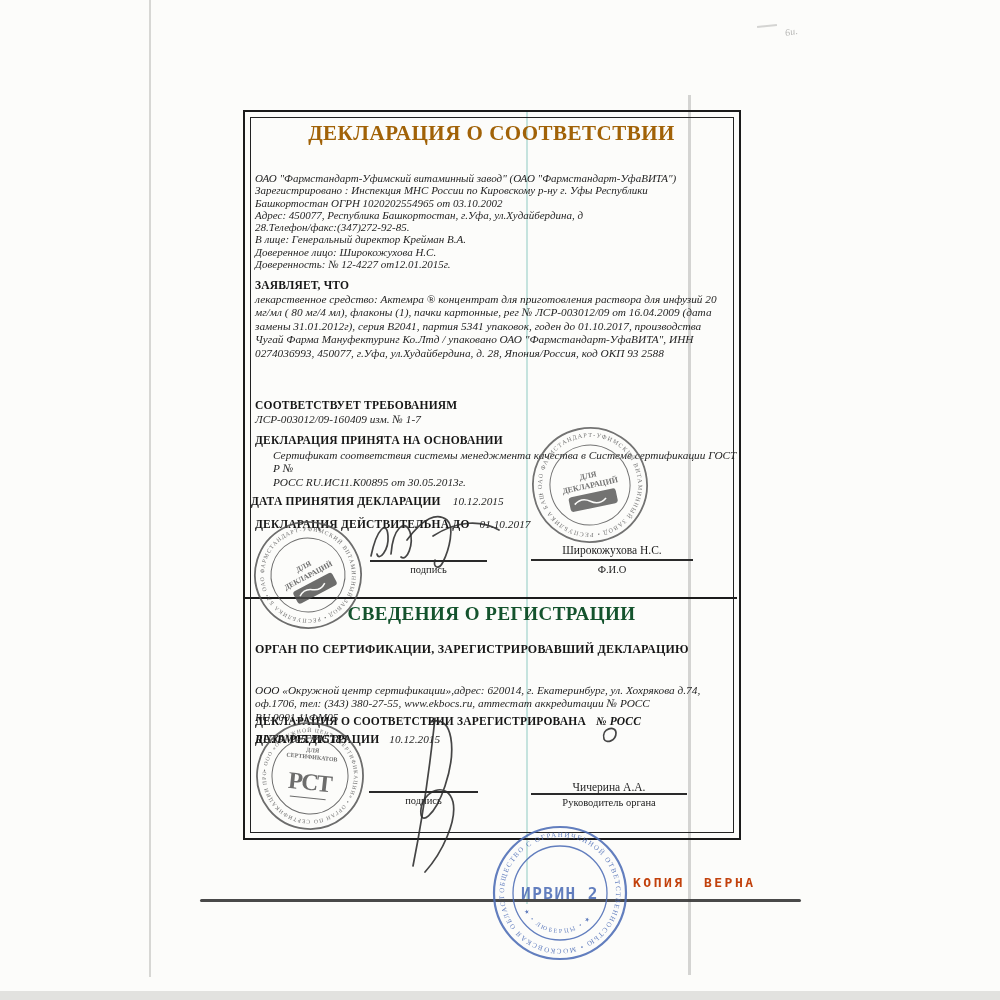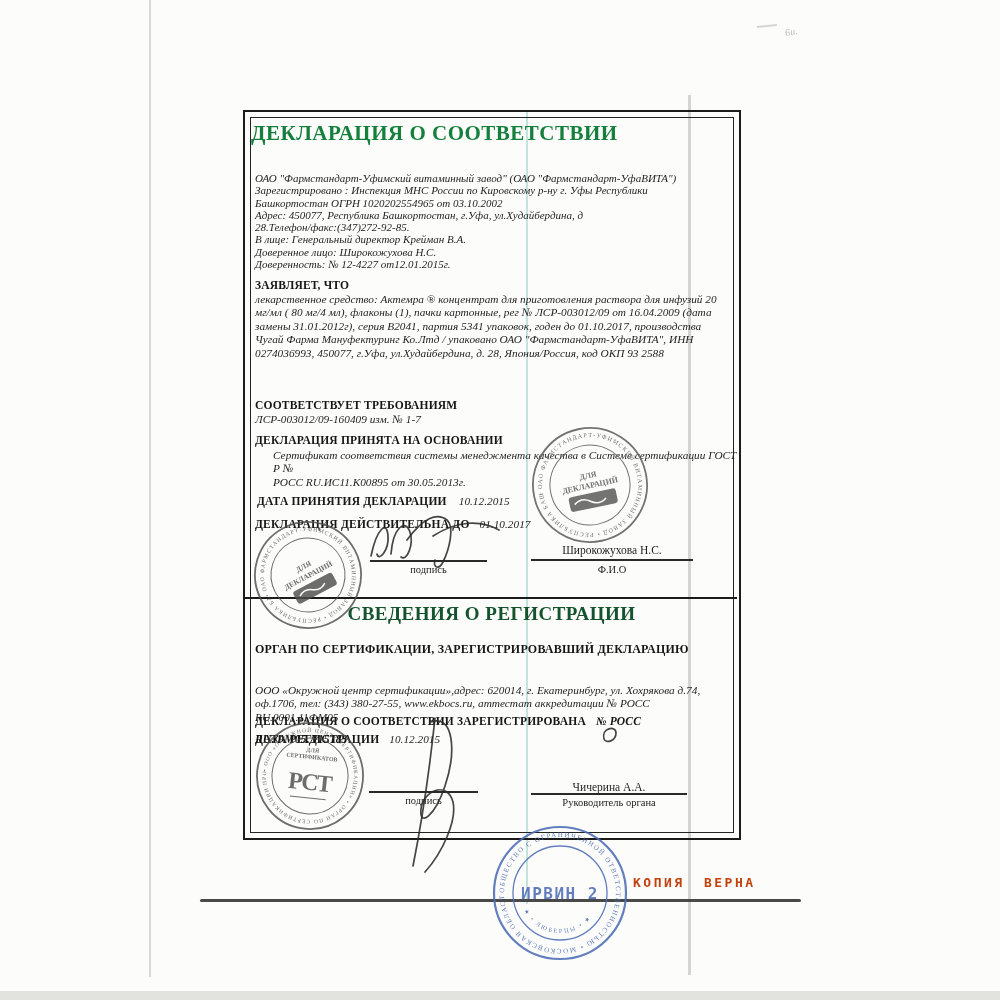--- a/index.html
+++ b/index.html
@@ -17,21 +17,21 @@
   .paper-left-edge{left:149px;top:0;width:2px;height:977px;background:#d0d0cc;opacity:.85;}
   .fold-line{left:688px;top:95px;width:3px;height:880px;background:#b3b3b0;opacity:.55;}
   .scan-cyan{left:526px;top:112px;width:2px;height:792px;background:#bfe0da;opacity:.9;}
   .bottom-strip{left:0;top:991px;width:1000px;height:9px;background:#e2e2df;}
   .dark-hline{left:200px;top:899px;width:601px;height:3px;background:#3a3a3a;opacity:.92;border-radius:2px;}
   
   .frame-outer{left:243px;top:110px;width:494px;height:726px;border:2.5px solid #1b1b1b;}
   .frame-inner{left:250px;top:117px;width:482px;height:714px;border:1.2px solid #222;}
   .divider{left:245px;top:597px;width:492px;height:2px;background:#1b1b1b;}
   
-  .doc-title{left:251px;top:121px;width:481px;font-size:21px;font-weight:bold;letter-spacing:.5px;text-align:left;color:#15803d;}
+  .doc-title{left:251px;top:121px;width:481px;font-size:21px;font-weight:bold;letter-spacing:.5px;text-align:center;color:#a16207;}
   .h-bold{font-size:11.5px;font-weight:bold;color:#161616;letter-spacing:.2px;}
   .body-it{font-size:11px;font-style:italic;line-height:12.3px;color:#242424;}
   .body-it2{font-size:11.3px;font-style:italic;line-height:13.4px;color:#242424;}
   .sigline{height:1.6px;background:#2a2a2a;}
   .caption{font-size:10.5px;color:#222;}
   .reg-title{left:251px;top:603px;width:481px;font-size:19px;font-weight:bold;letter-spacing:.5px;text-align:center;color:#14532d;}
   .stamp{opacity:.82;}
   .ink{stroke:#2b2b2b;fill:none;stroke-width:1.7;stroke-linecap:round;opacity:.88;}
   .copy-verna{
     left:633px;top:875px;font-family:"DejaVu Sans Mono", monospace;
@@ -75,21 +75,21 @@
 Чугай Фарма Мануфектуринг Ко.Лтд / упаковано  ОАО "Фармстандарт-УфаВИТА", ИНН
 0274036993, 450077, г.Уфа, ул.Худайбердина, д. 28, Япония/Россия, код ОКП 93 2588</div>
 
   <div class="abs h-bold" style="left:255px;top:399px;">СООТВЕТСТВУЕТ ТРЕБОВАНИЯМ</div>
   <div class="abs body-it2" style="left:255px;top:413px;">ЛСР-003012/09-160409 изм. № 1-7</div>
 
   <div class="abs h-bold" style="left:255px;top:434px;">ДЕКЛАРАЦИЯ ПРИНЯТА НА ОСНОВАНИИ</div>
   <div class="abs body-it2 pre" style="left:273px;top:449px;width:472px;">Сертификат соответствия системы менеджмента качества в Системе сертификации ГОСТ Р №
 РОСС RU.ИС11.К00895 от 30.05.2013г.</div>
 
-  <div class="abs" style="left:257px;top:491px;">
+  <div class="abs" style="left:251px;top:491px;">
     <span class="h-bold">ДАТА ПРИНЯТИЯ ДЕКЛАРАЦИИ</span>
     <span class="body-it2" style="margin-left:8px;">10.12.2015</span>
   </div>
   <div class="abs" style="left:255px;top:514px;">
     <span class="h-bold">ДЕКЛАРАЦИЯ ДЕЙСТВИТЕЛЬНА ДО</span>
     <span class="body-it2" style="margin-left:6px;">01.10.2017</span>
   </div>
 
   <div class="abs sigline" style="left:370px;top:560px;width:117px;"></div>
   <div class="abs caption center" style="left:370px;top:564px;width:117px;">подпись</div>

